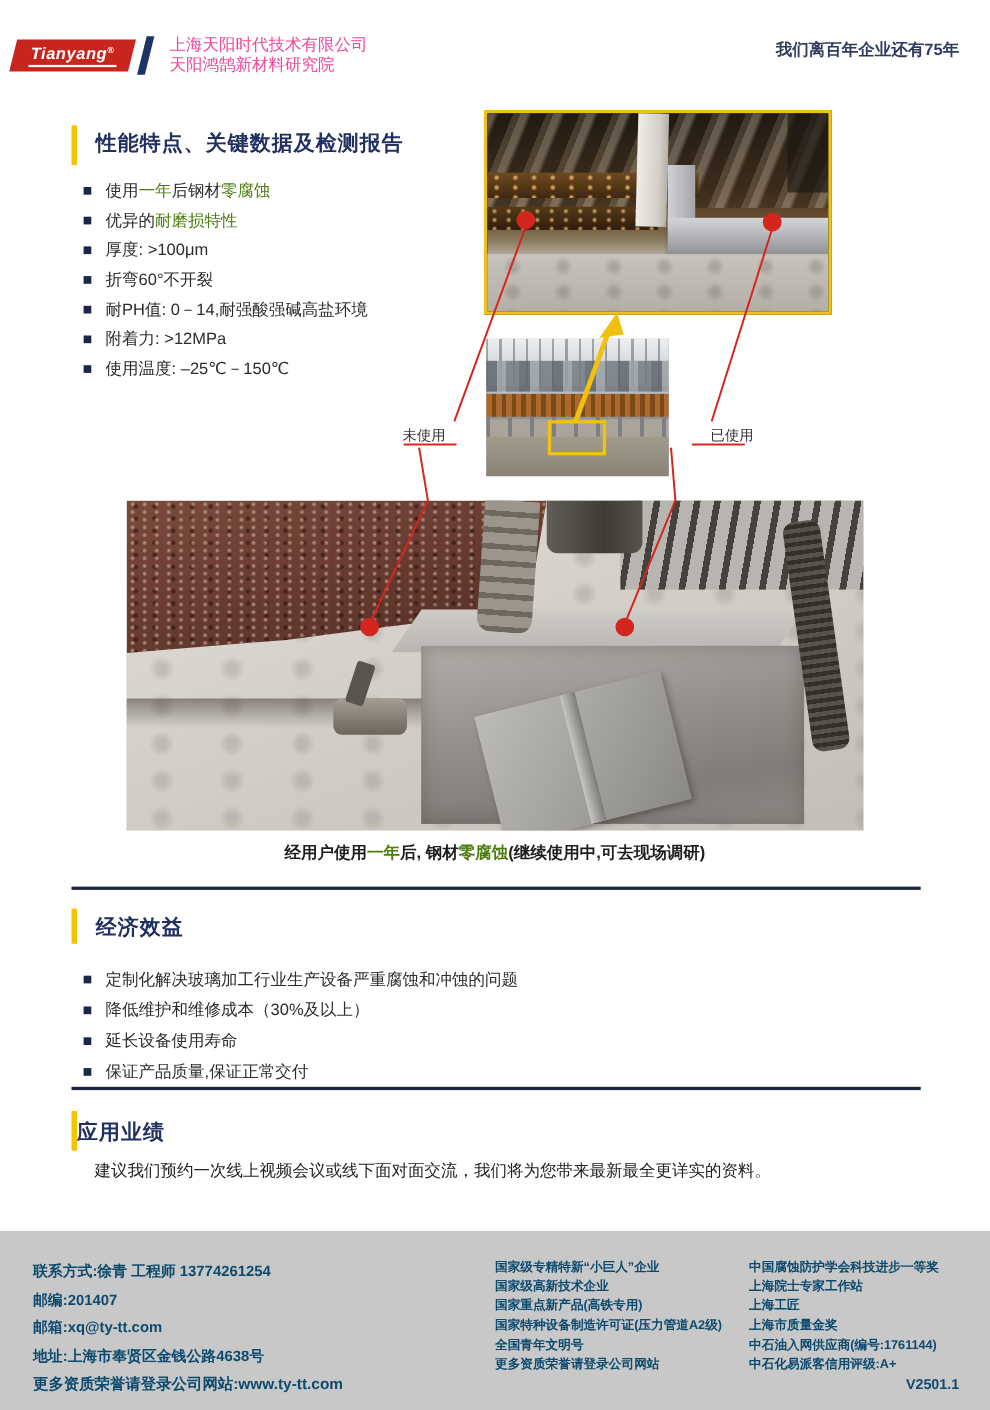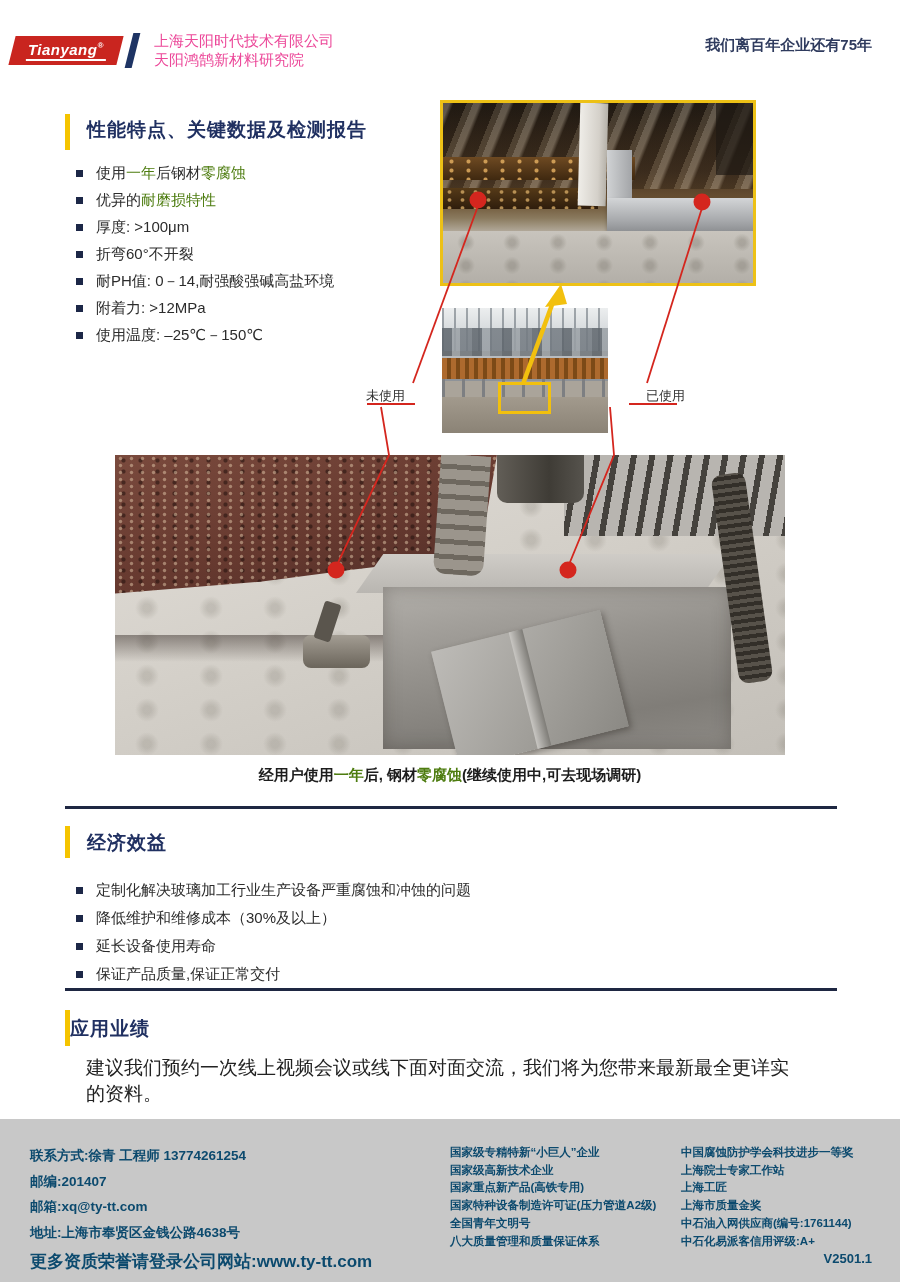--- a/index.html
+++ b/index.html
@@ -78,27 +78,27 @@
   .b-hose{right:4%;top:6%;width:5%;height:70%;background:repeating-linear-gradient(0deg,#57524a 0 4px,#332f29 4px 8px);border-radius:10px;transform:rotate(-8deg);}
   .b-plate{left:49%;top:58%;width:26%;height:40%;background:linear-gradient(130deg,#bdbbb7 0%,#a09e99 60%,#8b8984 100%);transform:rotate(-14deg);box-shadow:2px 3px 6px rgba(40,35,30,.4);}
   .b-ridge{left:46%;top:0;width:8%;height:100%;background:linear-gradient(90deg,#c8c6c2,#7e7c77);}
   .b-valve{left:28%;top:60%;width:10%;height:11%;background:linear-gradient(180deg,#a39d93,#6b655b);border-radius:8px;}
   .b-valve-handle{left:30.5%;top:49%;width:2.6%;height:13%;background:#5a554d;transform:rotate(18deg);border-radius:3px;}
 
   
   .overlay{left:0;top:0;width:900px;height:1282px;pointer-events:none;}
 
   
-  .apptext{font-size:19px;color:#222;}
+  .apptext{font-size:15px;color:#222;}
 
   
   .footer{left:0;top:1119px;width:900px;height:163px;background:#c8c8c8;color:#0c4a6e;}
   .f-col1 p{margin:0;font-size:13.5px;font-weight:600;line-height:25.5px;}
   .f-col p{margin:0;font-size:11.5px;font-weight:700;line-height:17.7px;}
-  .f-bottom{font-size:17px;font-weight:600;text-align:right;}
+  .f-bottom{font-size:14px;font-weight:600;text-align:right;}
   .f-version{font-size:13px;font-weight:600;}
 </style>
 </head>
 <body>
 
 <div class="page">
 
   <div class="abs logo">
     <span class="logo-inner"><span>Tianyang</span><sup class="logo-reg">®</sup></span>
   </div>
@@ -242,21 +242,21 @@
       <p>邮编:201407</p>
       <p>邮箱:xq@ty-tt.com</p>
       <p>地址:上海市奉贤区金钱公路4638号</p>
     </div>
     <div class="abs f-col" style="left:450px;top:25px;">
       <p>国家级专精特新“小巨人”企业</p>
       <p>国家级高新技术企业</p>
       <p>国家重点新产品(高铁专用)</p>
       <p>国家特种设备制造许可证(压力管道A2级)</p>
       <p>全国青年文明号</p>
-      <p>八大质量管理和质量保证体系</p>
+      <p>更多资质荣誉请登录公司网站</p>
     </div>
     <div class="abs f-col" style="left:681px;top:25px;">
       <p>中国腐蚀防护学会科技进步一等奖</p>
       <p>上海院士专家工作站</p>
       <p>上海工匠</p>
       <p>上海市质量金奖</p>
       <p>中石油入网供应商(编号:1761144)</p>
       <p>中石化易派客信用评级:A+</p>
     </div>
     <div class="abs f-bottom" style="left:30px;top:131px;">更多资质荣誉请登录公司网站:www.ty-tt.com</div>

